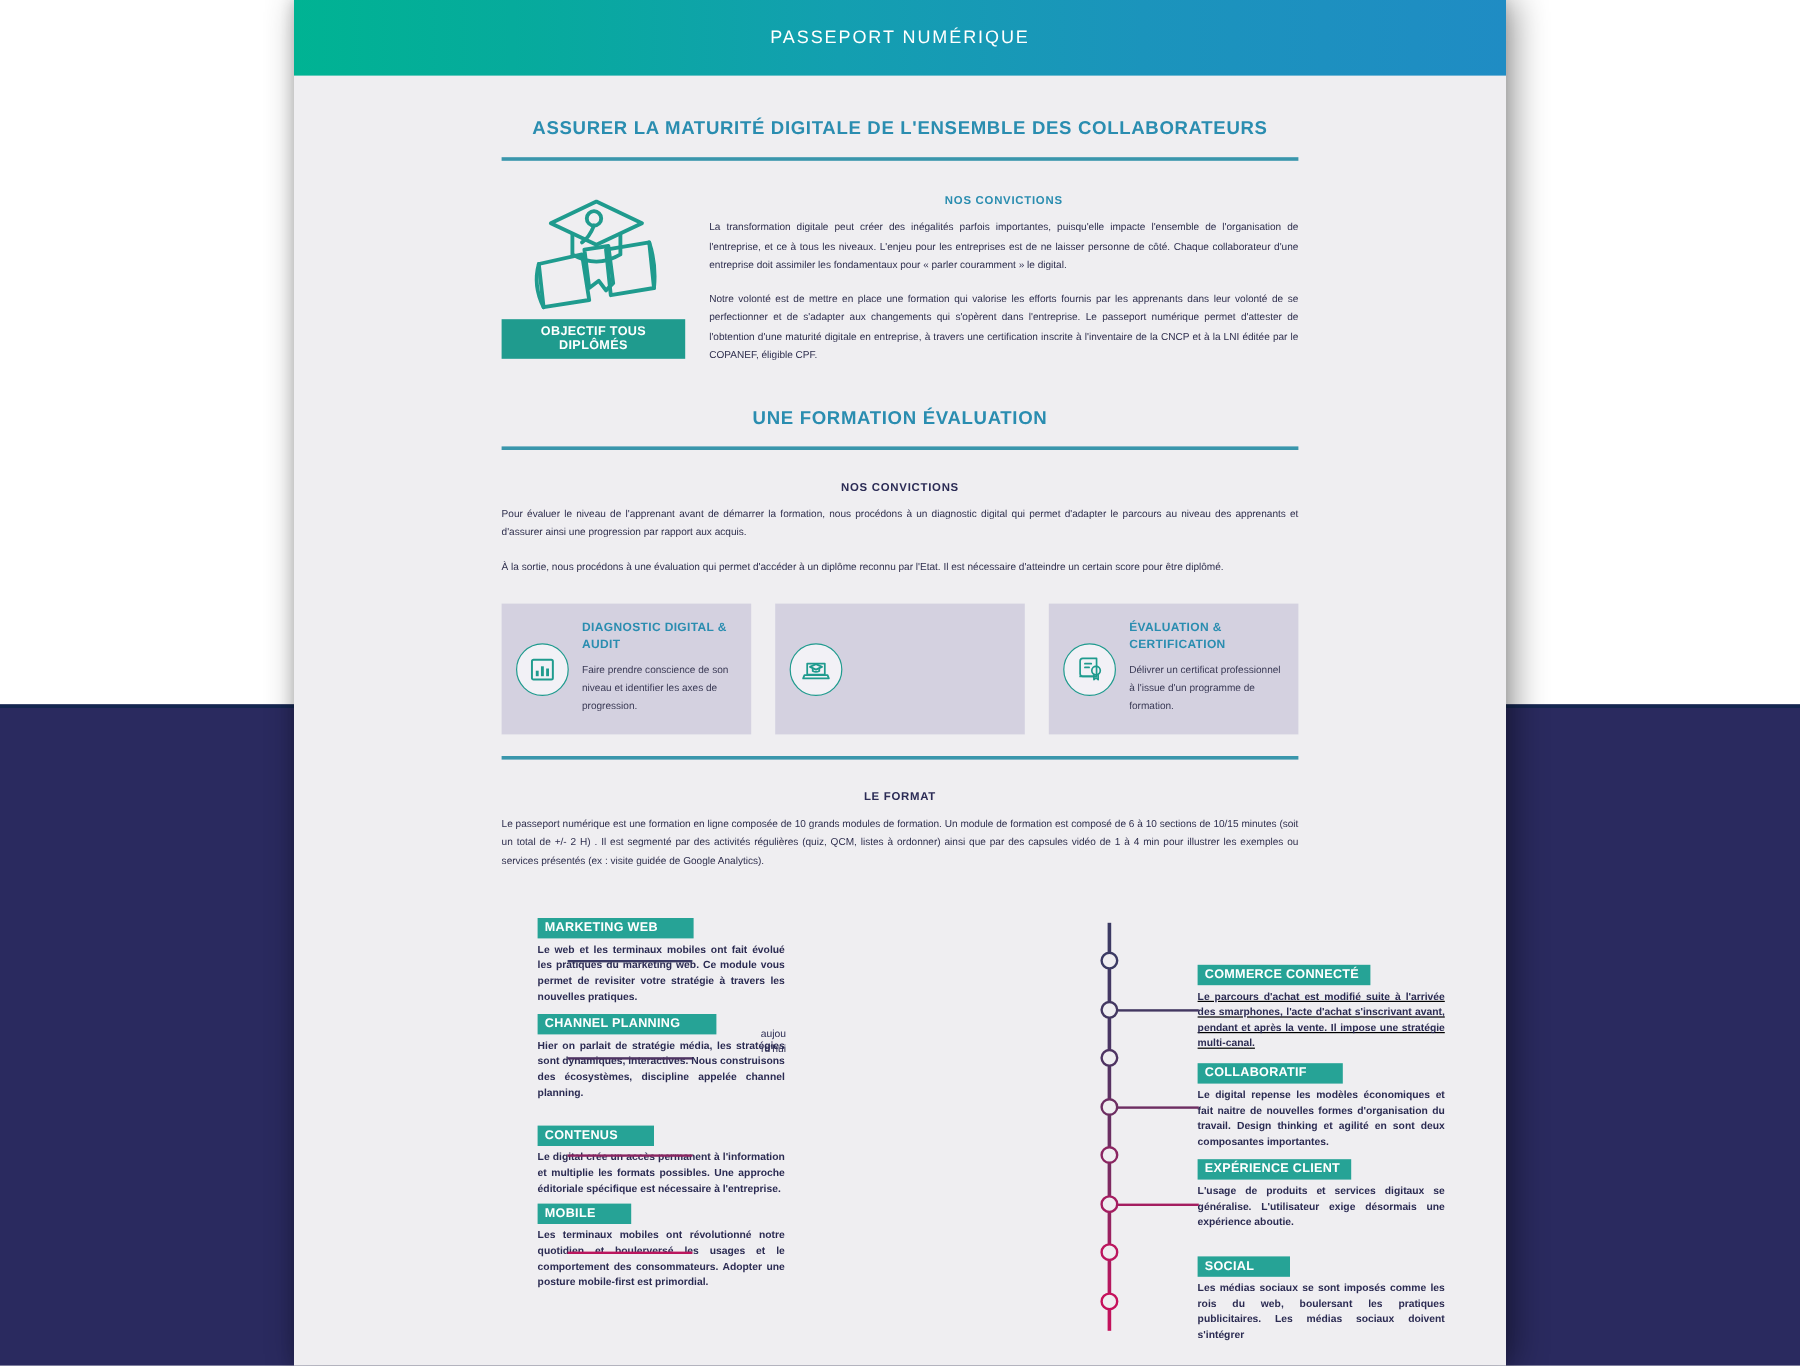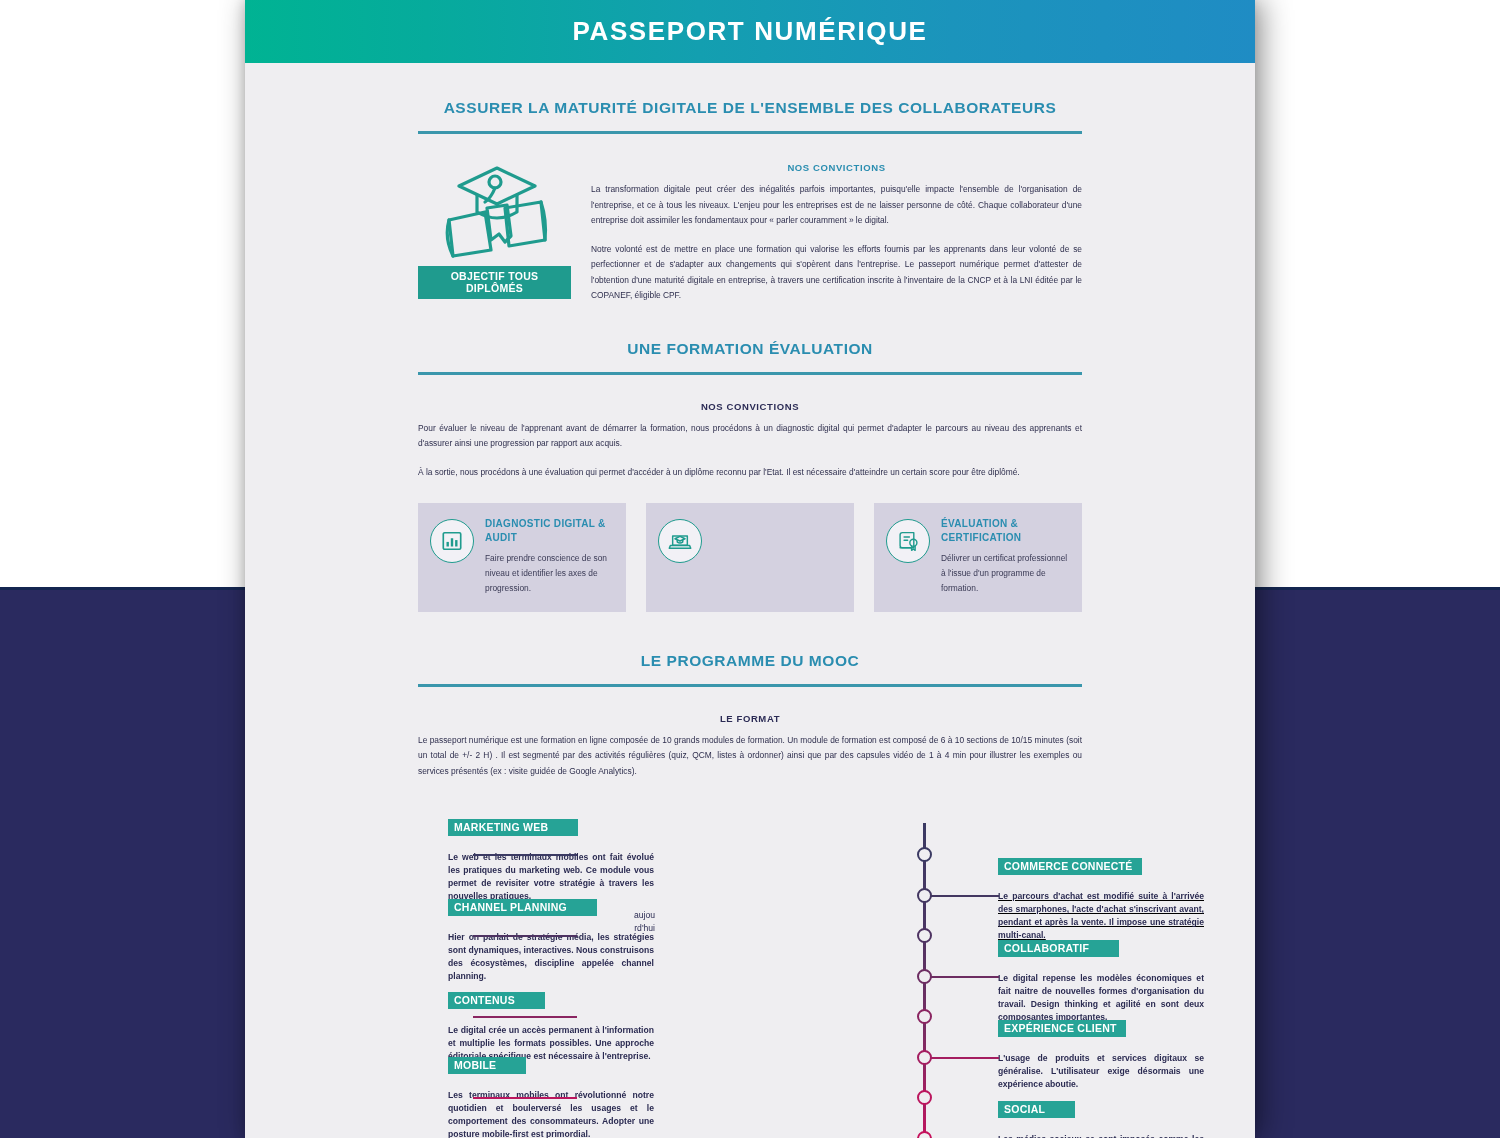--- a/index.html
+++ b/index.html
@@ -41,23 +41,23 @@
   
   #banner {
     height: 63px;
     background: linear-gradient(90deg, #00b393 0%, #06ab9c 18%, #139fb0 45%, #1b94bc 70%, #1f8cc4 100%);
     display: flex;
     align-items: center;
     justify-content: center;
   }
   #banner-title {
     color: #ffffff;
-    font-size: 26px;
+    font-size: 15px;
     letter-spacing: 1.6px;
-    font-weight: 700;
+    font-weight: 400;
   }
 
   
   .col {
     width: 664px;
     margin: 0 auto;
   }
 
   
   .sec-head {
@@ -121,20 +121,21 @@
     margin-top: 23px;
     padding-bottom: 4px;
   }
   .card {
     flex: 1;
     background: #d4d1e0;
     padding: 14px 14px 16px 12px;
     display: flex;
     gap: 11px;
     min-height: 97px;
+    align-items: center;
   }
   .card-icon {
     flex: 0 0 44px;
     width: 44px; height: 44px;
     border-radius: 50%;
     border: 1.4px solid #1f9b8e;
     background: #f2f1f6;
     display: flex; align-items: center; justify-content: center;
     margin-top: 2px;
   }
@@ -188,21 +189,21 @@
   .entry.l { left: 30px; text-align: left; }
   .entry.r { left: 580px; }
   .entry-tag {
     display: inline-block;
     background: #26a396;
     color: #ffffff;
     font-size: 10.5px;
     font-weight: 700;
     letter-spacing: .25px;
     padding: 2px 9px 3px 6px;
-    margin-bottom: 15px;
+    margin-bottom: 3px;
   }
   .entry-tag.wide { padding-right: 30px; }
   .entry-text {
     color: #2b2b52;
     font-size: 8.6px;
     line-height: 1.52;
     font-weight: 700;
     text-align: justify;
   }
   .floater {
@@ -312,21 +313,20 @@
             <path d="M16.5 18 v5 l2 -1.6 l2 1.6 v-5"></path>
           </svg>
         </div>
         <div>
           <div class="card-title">ÉVALUATION &amp; CERTIFICATION</div>
           <div class="card-text">Délivrer un certificat professionnel à l'issue d'un programme de formation.</div>
         </div>
       </div>
     </div>
 
-    <div class="sec-head">LE PROGRAMME DU MOOC</div>
     <div class="rule"></div>
 
     <div style="padding-top:26px">
       <div class="eyebrow dark">LE FORMAT</div>
       <p class="body">Le passeport numérique est une formation en ligne composée de 10 grands modules de formation. Un module de formation est composé de 6 à 10 sections de 10/15 minutes (soit un total de +/- 2 H) . Il est segmenté par des activités régulières (quiz, QCM, listes à ordonner) ainsi que par des capsules vidéo de 1 à 4 min pour illustrer les exemples ou services présentés (ex : visite guidée de Google Analytics).</p>
     </div>
 
     <div id="timeline">
       <div id="spine"></div>
 

